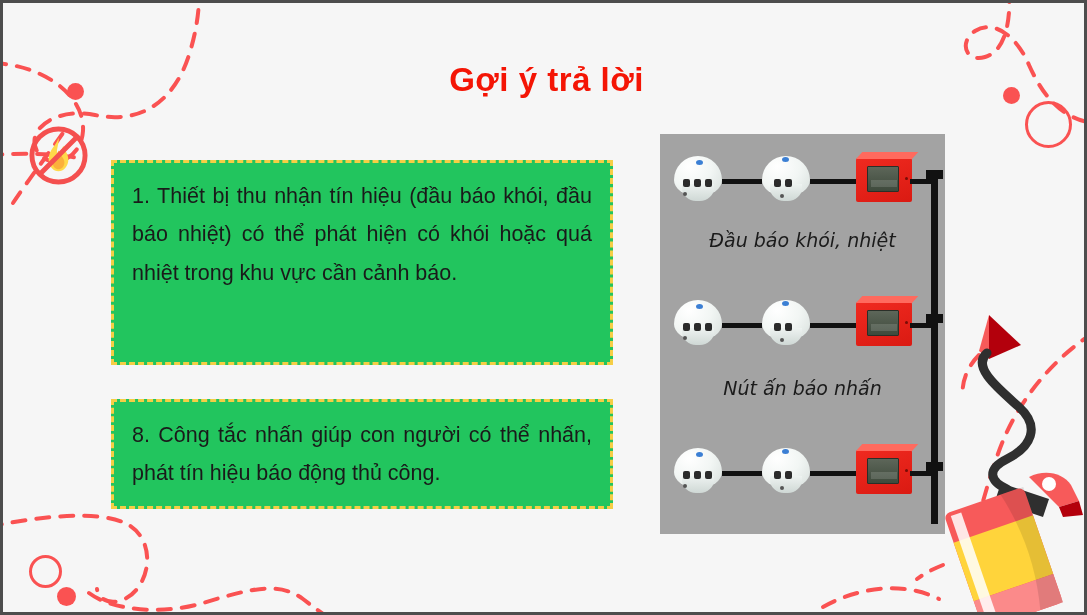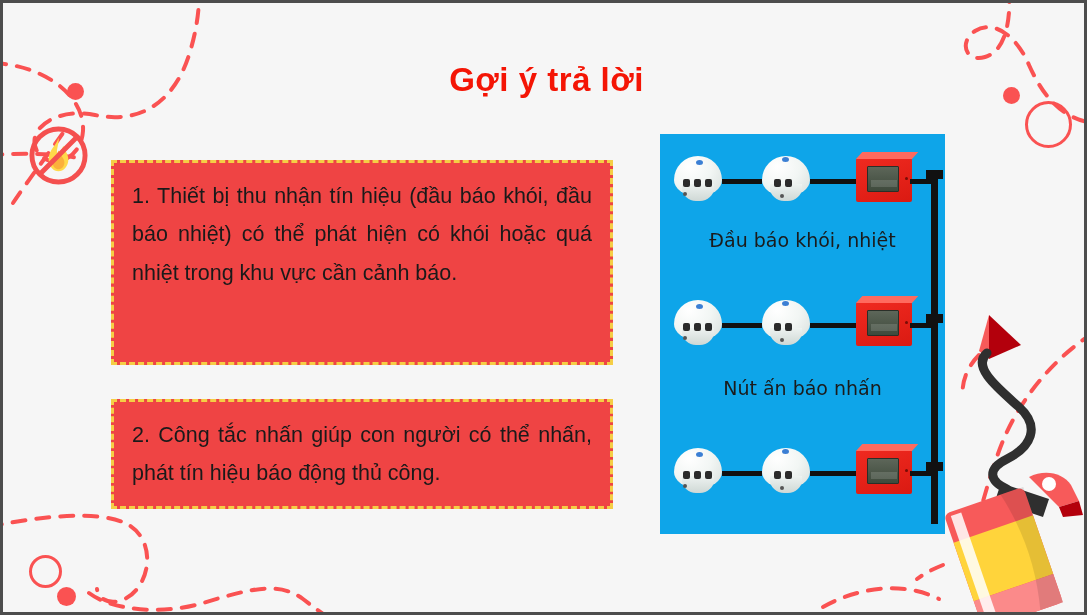--- a/index.html
+++ b/index.html
@@ -42,40 +42,41 @@
     text-align: center;
     color: #f41505;
     font-size: 33px;
     font-weight: bold;
     letter-spacing: 0.5px;
   }
 
   
   .answer-box {
     position: absolute;
-    background: #ef4444;
+    background: #22c55e;
     border: 3px dashed #f5ce45;
     padding: 14px 18px 10px 18px;
     color: #1a1a1a;
     font-size: 21.5px;
     line-height: 1.78;
     text-align: justify;
     text-justify: inter-word;
   }
   #answer-box-1 { left: 108px; top: 157px; width: 502px; height: 205px; }
   #answer-box-2 { left: 108px; top: 396px; width: 502px; height: 110px; }
   #answer-box-2 .txt { text-align: left; }
 
   
   #diagram-panel {
     position: absolute;
     left: 657px; top: 131px;
     width: 285px; height: 400px;
-    background: #0ea5e9;
+    background: #a3a3a3;
     overflow: hidden;
+    font-style: italic;
   }
   .dgm-row {
     position: absolute;
     left: 0; width: 285px; height: 64px;
   }
   #dgm-row-1 { top: 14px; }
   #dgm-row-2 { top: 158px; }
   #dgm-row-3 { top: 306px; }
 
   
@@ -238,21 +239,21 @@
     <line x1="14" y1="50" x2="50" y2="14" stroke="#f4504f" stroke-width="5" stroke-linecap="round"></line>
   </svg>
 
   <div id="title">Gợi ý trả lời</div>
 
   <div class="answer-box" id="answer-box-1">
     <span class="txt">1. Thiết bị thu nhận tín hiệu (đầu báo khói, đầu báo nhiệt) có thể phát hiện có khói hoặc quá nhiệt trong khu vực cần cảnh báo.</span>
   </div>
 
   <div class="answer-box" id="answer-box-2">
-    <span class="txt">2. Công tắc nhấn giúp con người có thể nhấn, phát tín hiệu báo động thủ công.</span>
+    <span class="txt">8. Công tắc nhấn giúp con người có thể nhấn, phát tín hiệu báo động thủ công.</span>
   </div>
 
   <div id="diagram-panel">
 
     <div id="dgm-bus"></div>
     <div class="bus-node" style="top:36px;"></div>
     <div class="bus-node" style="top:180px;"></div>
     <div class="bus-node" style="top:328px;"></div>
 
     <div class="dgm-row" id="dgm-row-1">

